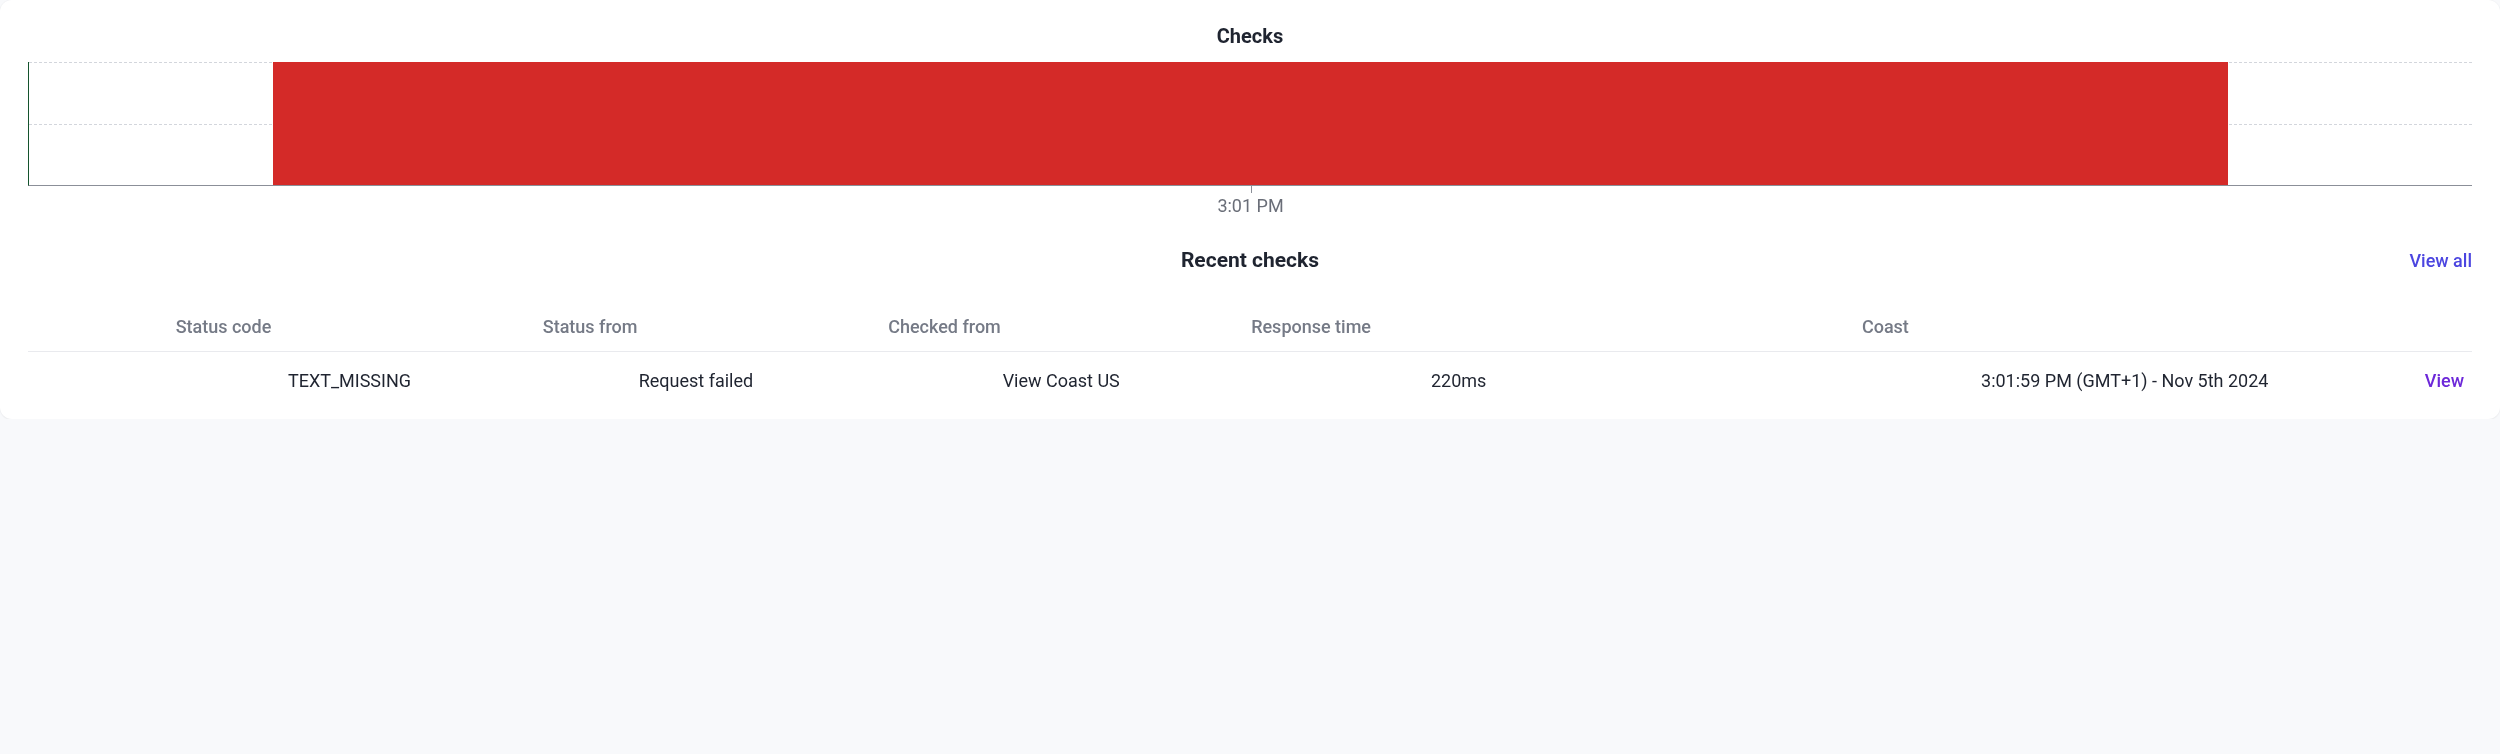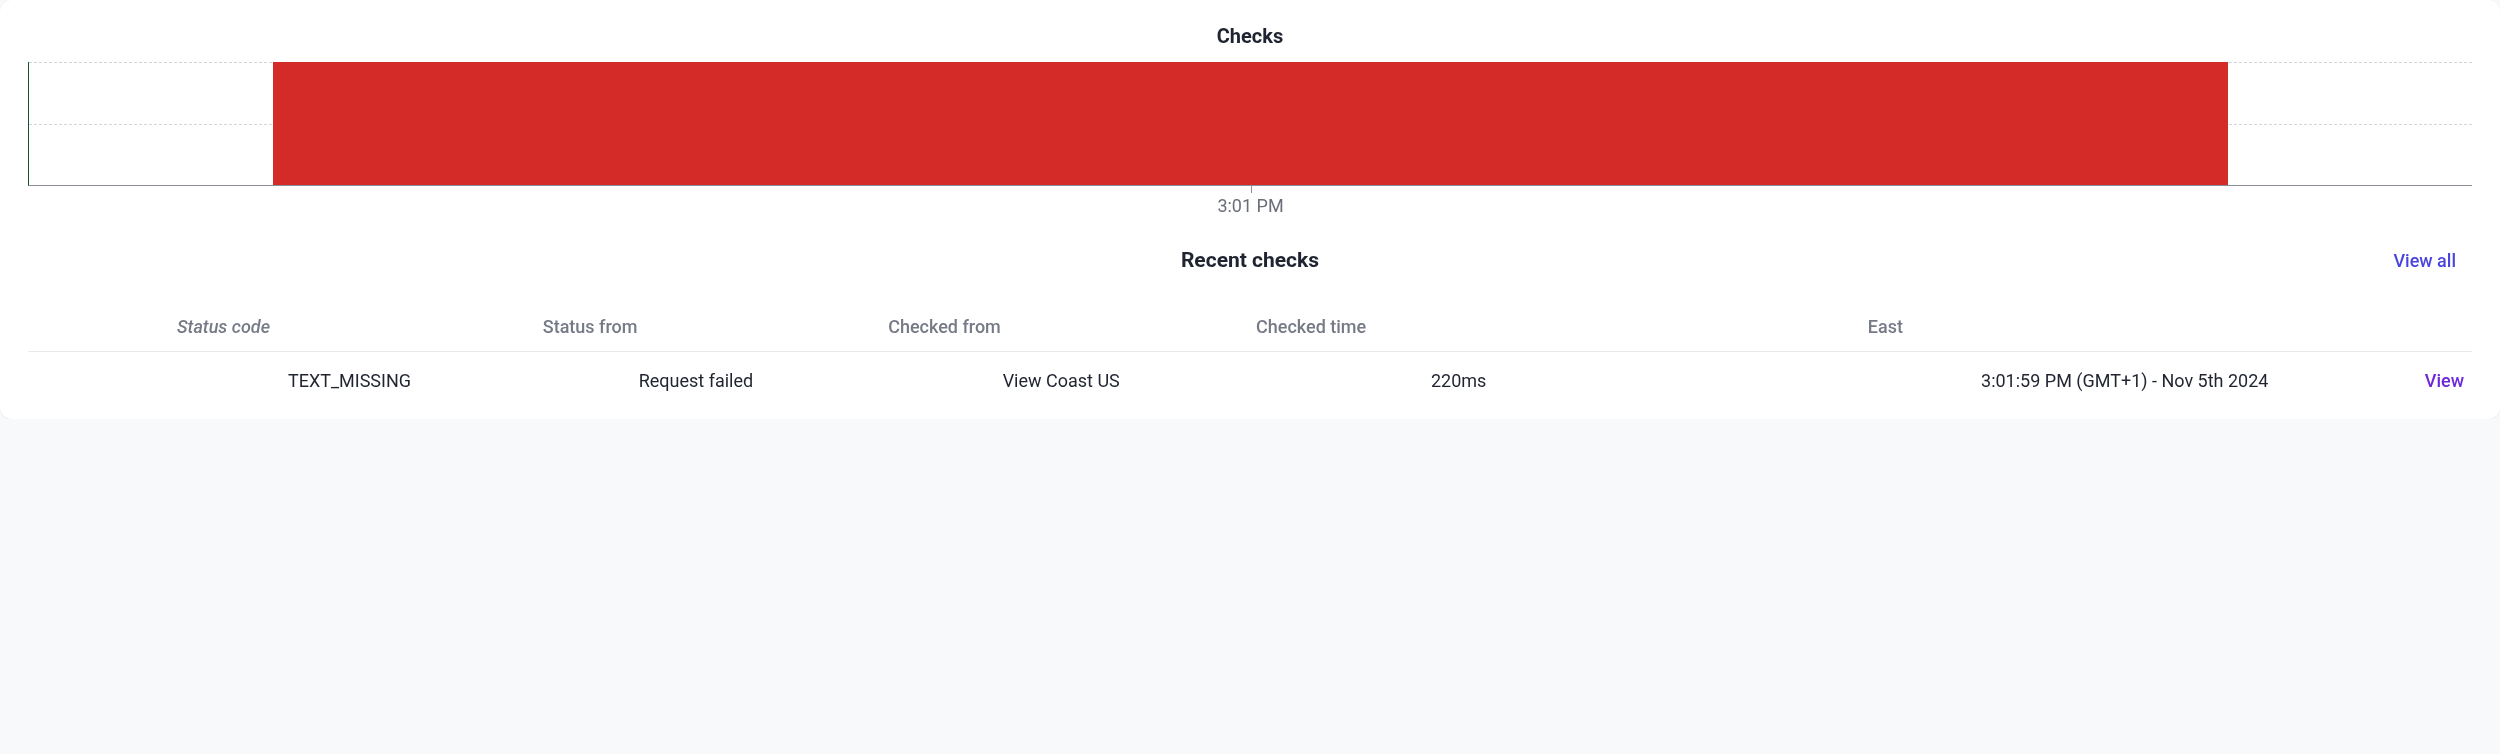--- a/index.html
+++ b/index.html
@@ -80,21 +80,21 @@
     margin-top: 22px;
     margin-bottom: 30px;
   }
   .recent-title {
     font-weight: 700;
     font-size: 21px;
     color: #1f2430;
   }
   .view-all {
     position: absolute;
-    right: 16px;
+    right: 0;
     font-size: 18px;
     font-weight: 500;
     color: #4b45e0;
     cursor: pointer;
     text-decoration: none;
   }
 
   
   .tbl {
     width: 100%;
@@ -114,21 +114,21 @@
     color: #1f2430;
     padding: 18px 8px 10px 8px;
   }
   .tbl td.action a {
     color: #6d28d9;
     font-weight: 500;
     text-decoration: none;
     cursor: pointer;
   }
 
-  .col-status-code { width: 16%; font-style: italic; }
+  .col-status-code { width: 16%; }
   .col-status-text { width: 14%; }
   .col-checked-from{ width: 15%; }
   .col-resp-time   { width: 15%; }
   .col-date        { width: 32%; }
   .col-action      { width: 8%;  }
 </style>
 </head>
 <body>
 
 <div class="page">
@@ -154,22 +154,22 @@
       <div class="recent-title">Recent checks</div>
       <a class="view-all">View all</a>
     </div>
 
     <table class="tbl">
       <thead>
         <tr>
           <th class="col-status-code">Status code</th>
           <th class="col-status-text">Status from</th>
           <th class="col-checked-from">Checked from</th>
-          <th class="col-resp-time">Checked time</th>
-          <th class="col-date">East</th>
+          <th class="col-resp-time">Response time</th>
+          <th class="col-date">Coast</th>
           <th class="col-action"></th>
         </tr>
       </thead>
       <tbody>
 
       <tr>
             <td>TEXT_MISSING</td>
             <td>Request failed</td>
             <td>View Coast US</td>
             <td>220ms</td>

